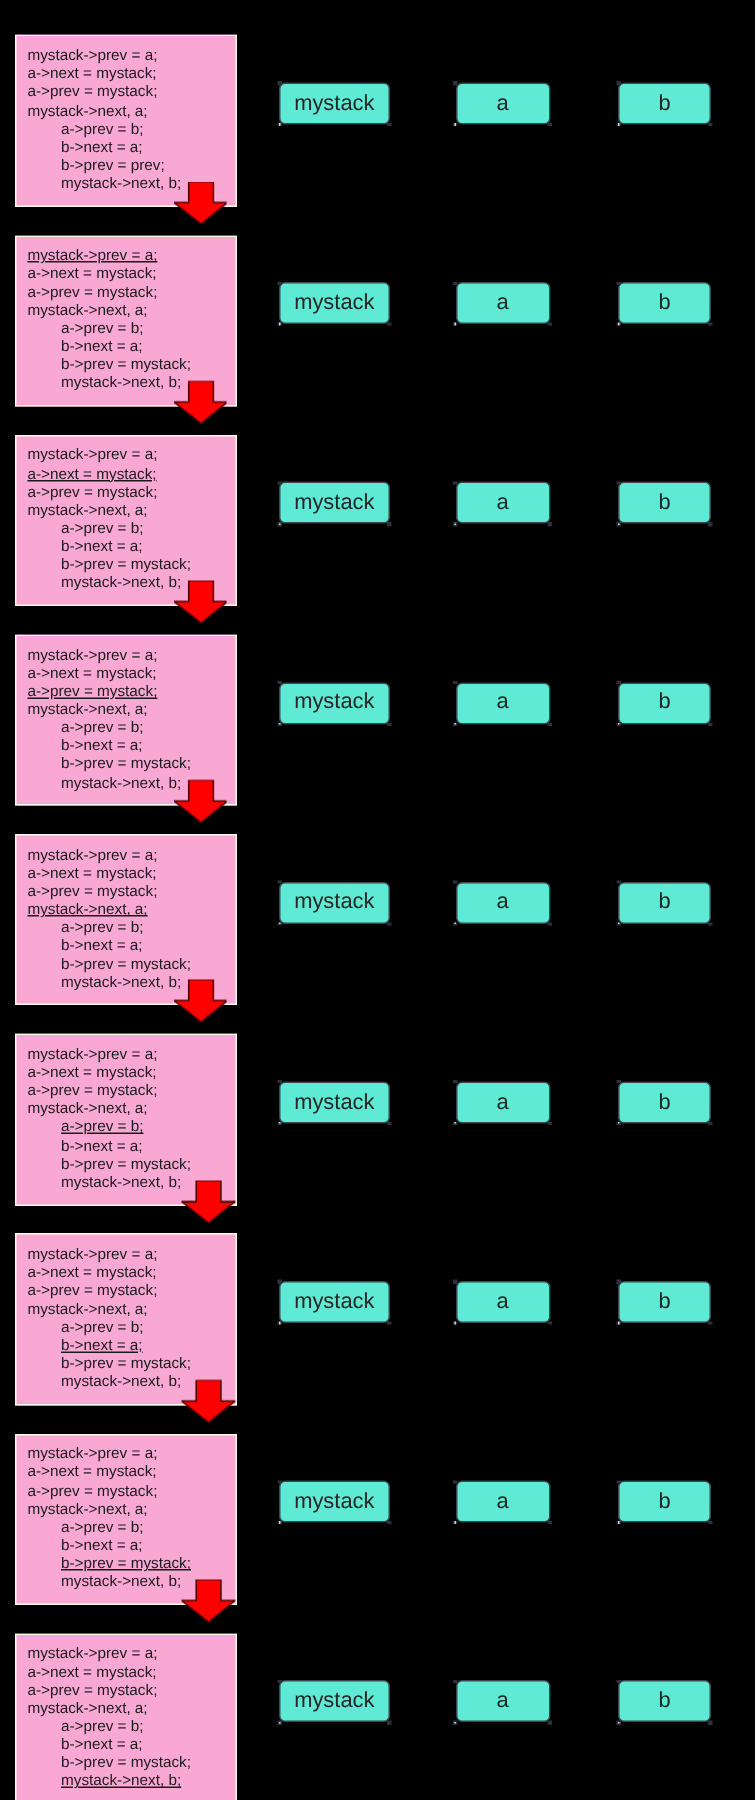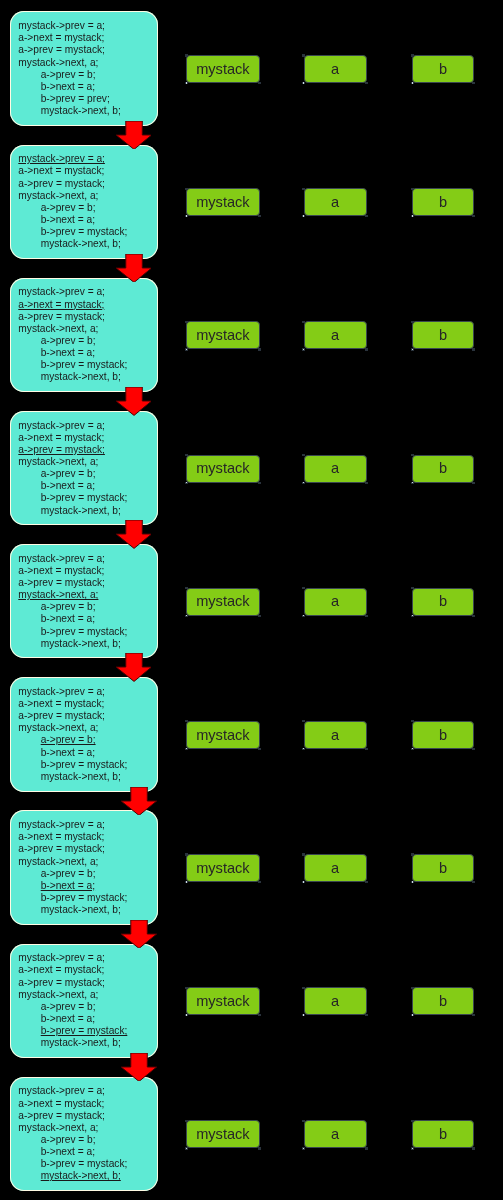--- a/index.html
+++ b/index.html
@@ -22,25 +22,24 @@
     width: 503px;
     height: 1200px;
   }
   .step {
     position: absolute;
     left: 0;
     width: 503px;
   }
   .code-block {
     position: absolute;
-    top: 0;
-    background: #5eead4;
+    top: 12px;
+    background: #f9a8d4;
     box-sizing: border-box;
     box-shadow: inset 0 0 0 1px #fffbe4;
-    border-radius: 14px;
   }
   .code-lines {
     will-change: opacity;
     position: absolute;
     left: 8.3px;
     top: 8.8px;
     font-size: 10.2px;
     line-height: 12.13px;
     color: #1a1a1a;
     white-space: pre;
@@ -54,21 +53,21 @@
   }
   .code-line.hl .txt {
     text-decoration: underline;
     text-decoration-thickness: 1px;
     text-underline-offset: 1.1px;
     text-decoration-color: #1a1a1a;
   }
   .node-box {
     position: absolute;
     box-sizing: border-box;
-    background: #84cc16;
+    background: #5eead4;
     border: 1px solid #39474f;
     border-radius: 4px;
     display: flex;
     align-items: center;
     justify-content: center;
     font-size: 14.6px;
     color: #262626;
     text-align: right;
   }
   .node-label {

